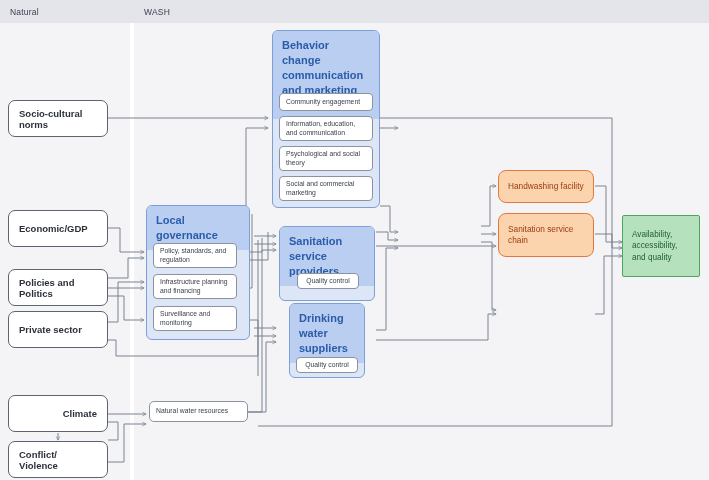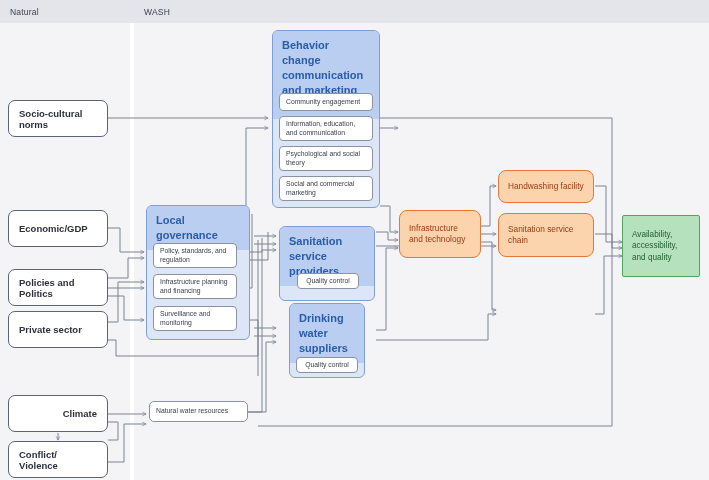--- a/index.html
+++ b/index.html
@@ -188,23 +188,20 @@
     </div>
   </div>
   <div class="node sub" style="left:296px;top:357px;width:62px;height:16px;justify-content:center;text-align:center;">
     <span class="lbl" style="text-align:center;">Quality control</span>
   </div>
 
   <div class="node sub" style="left:149px;top:401px;width:99px;height:21px;border-radius:5px;">
     <span class="lbl">Natural water resources</span>
   </div>
 
-  <div class="node orange" style="left:399px;top:210px;width:82px;height:48px;">
-    <span class="lbl">Infrastructure and technology</span>
-  </div>
   <div class="node orange" style="left:498px;top:170px;width:96px;height:33px;">
     <span class="lbl">Handwashing facility</span>
   </div>
   <div class="node orange" style="left:498px;top:213px;width:96px;height:44px;">
     <span class="lbl">Sanitation service chain</span>
   </div>
 
   <div class="node green" style="left:622px;top:215px;width:78px;height:62px;">
     <span class="lbl">Availability, accessibility, and quality</span>
   </div>

